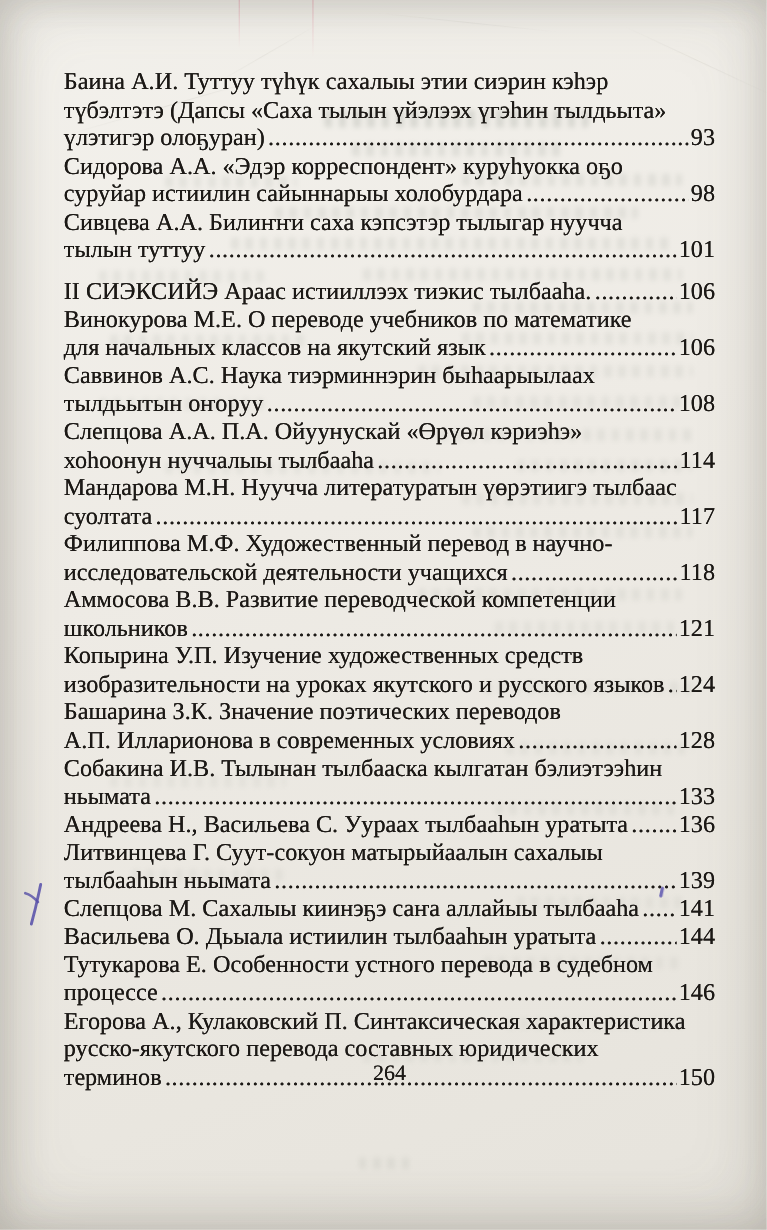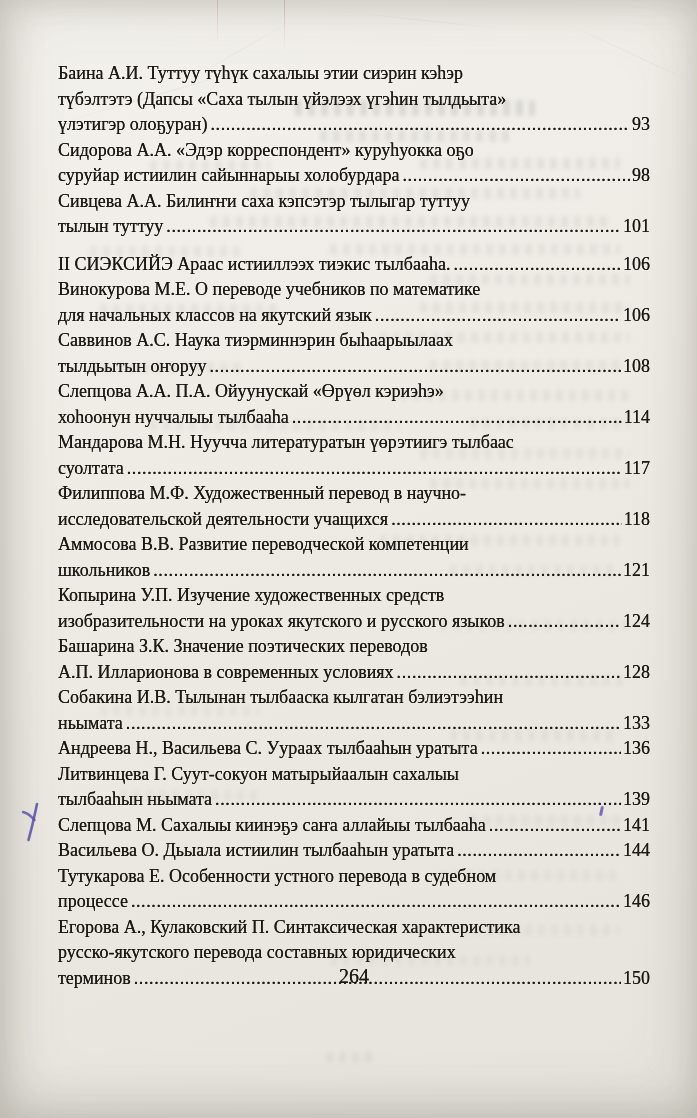--- a/index.html
+++ b/index.html
@@ -39,21 +39,21 @@
     background:linear-gradient(90deg, rgba(150,146,136,0), rgba(140,136,126,.9), rgba(150,146,136,0));
     filter:blur(.7px);
   }
   .hairline{
     position:absolute;width:1px;top:0;
     background:linear-gradient(180deg, rgba(226,132,152,.45), rgba(226,132,152,0));
   }
   
   .toc{
     position:absolute;left:58px;top:61px;width:592px;z-index:3;
-    font-size:18px;line-height:25.5px;
+    font-size:22px;line-height:25.5px;
     text-shadow:0 0 .35px currentColor;
   }
   .entry{margin:0;}
   .entry.gap-before{margin-top:12px;}
   .line{white-space:nowrap;height:25.5px;}
   .line.last{display:flex;align-items:baseline;}
   .line.last .t{flex:0 0 auto;padding-right:3px;font-family:Liberation Serif, serif;}
   .line.last .dots{
     flex:1 1 0;min-width:6px;overflow:hidden;white-space:nowrap;
     letter-spacing:.6px;
@@ -128,21 +128,21 @@
     </div>
     <div class="entry">
       <div class="line">Сидорова А.А. «Эдэр корреспондент» куруһуокка оҕо</div>
       <div class="line last">
         <span class="t">суруйар истиилин сайыннарыы холобурдара</span>
         <span class="dots">............................................................................................................................................................................................................................</span>
         <span class="pg">98</span>
       </div>
     </div>
     <div class="entry">
-      <div class="line">Сивцева А.А. Билиҥҥи саха кэпсэтэр тылыгар туттуу</div>
+      <div class="line">Сивцева А.А. Билиҥҥи саха кэпсэтэр тылыгар нуучча</div>
       <div class="line last">
         <span class="t">тылын туттуу</span>
         <span class="dots">............................................................................................................................................................................................................................</span>
         <span class="pg">101</span>
       </div>
     </div>
     <div class="entry gap-before">
       <div class="line last">
         <span class="t">II СИЭКСИЙЭ Араас истииллээх тиэкис тылбааһа.</span>
         <span class="dots">............................................................................................................................................................................................................................</span>

